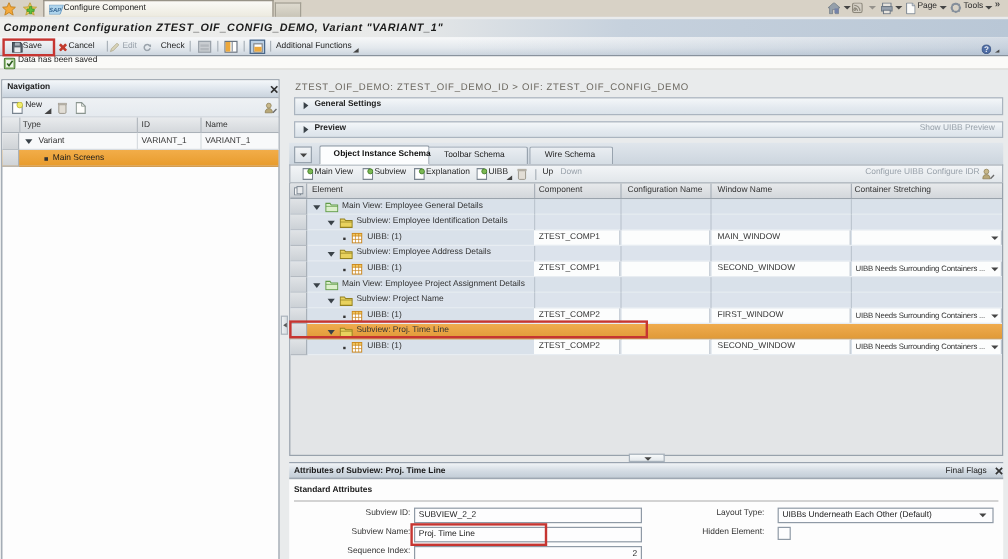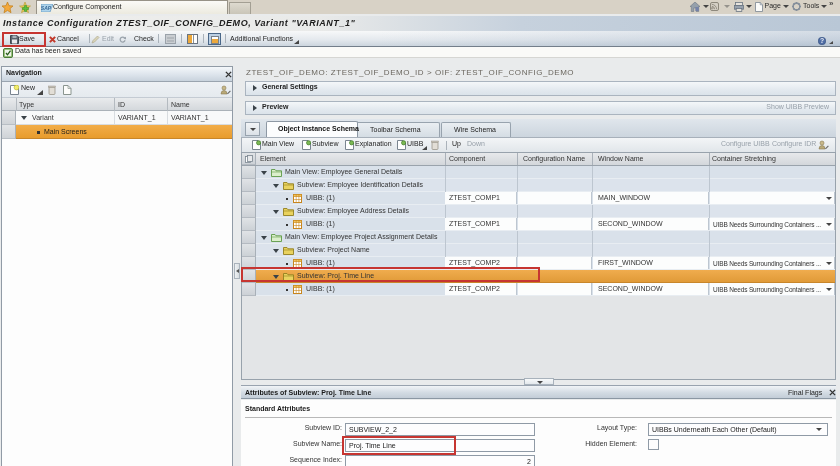--- a/index.html
+++ b/index.html
@@ -85,21 +85,21 @@
       <circle cx="4.5" cy="4.5" r="3.4" fill="none" stroke="#858f9b" stroke-width="1.6"></circle>
       <circle cx="4.5" cy="4.5" r="1.1" fill="#d8d2c6"></circle>
       <path d="M4.5 0 V2 M4.5 7 V9 M0 4.5 H2 M7 4.5 H9 M1.3 1.3 L2.7 2.7 M6.3 6.3 L7.7 7.7 M7.7 1.3 L6.3 2.7 M2.7 6.3 L1.3 7.7" stroke="#858f9b" stroke-width="1"></path>
     </svg>
   <span class="abs" style="left:803px;top:2px;font-size:7px;color:#2a2a2a;">Tools</span>
   <div class="abs tri-dd" style="left:821px;top:5px;"></div>
   <span class="abs" style="left:829px;top:-1px;font-size:8px;font-weight:bold;color:#4a4a48;">»</span>
 </div>
 
 <div class="abs" id="titlebar">
-    <span>Instance Configuration ZTEST_OIF_CONFIG_DEMO, Variant "VARIANT_1"</span>
+    <span>Component Configuration ZTEST_OIF_CONFIG_DEMO, Variant "VARIANT_1"</span>
   </div>
 
 <div class="abs" id="toolbar">
   <svg class="abs" style="left:10px;top:4px" width="9" height="9" viewBox="0 0 9 9">
       <path d="M0.5 0.5 H7 L8.5 2 V8.5 H0.5 Z" fill="#5c6670" stroke="#3f474f"></path>
       <rect x="2" y="4.5" width="5" height="4" fill="#e8eaec"></rect>
       <rect x="2.5" y="0.5" width="4" height="2.5" fill="#aab2ba"></rect>
     </svg>
   <span class="abs t10" style="left:19px;top:4px;color:#1e1e1e;">Save</span>
   <svg class="abs" style="left:49px;top:5px" width="7" height="7" viewBox="0 0 8 8">

